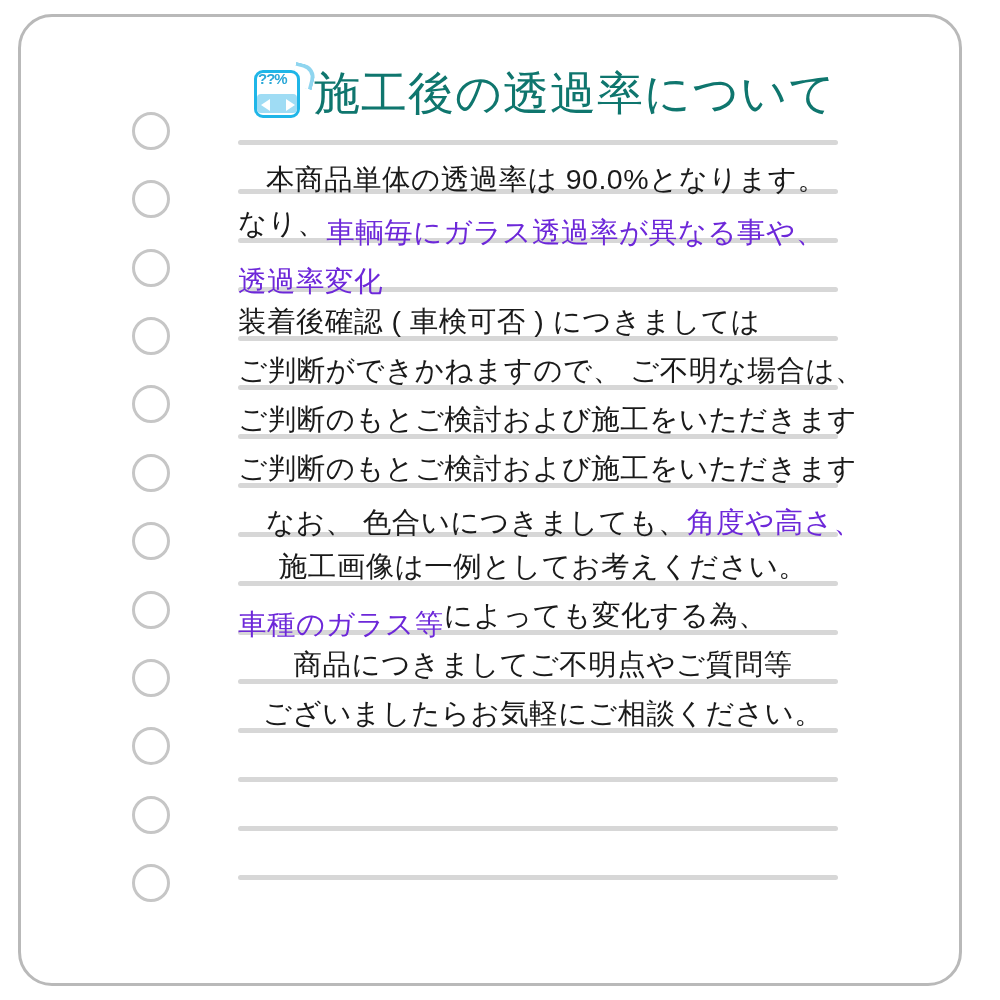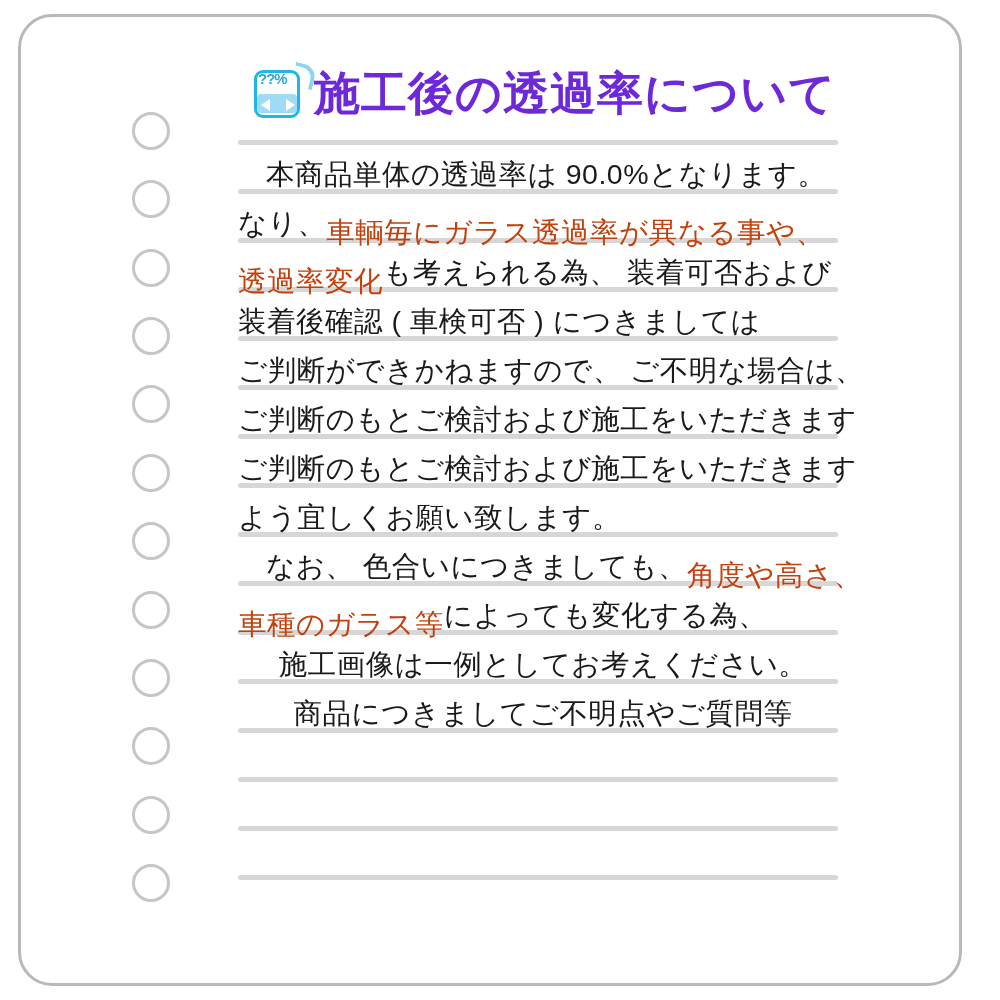--- a/index.html
+++ b/index.html
@@ -138,22 +138,22 @@
     top: -2px;
     width: 18px;
     height: 20px;
     border-right: 4px solid #8fd5ef;
     border-top: 4px solid #8fd5ef;
     border-radius: 0 14px 0 0;
     transform: rotate(14deg);
   }
   .title-text {
     font-size: 46px;
-    font-weight: bold;
-    color: #6d28d9;
+    font-weight: normal;
+    color: #0f766e;
     letter-spacing: 1px;
     white-space: nowrap;
     line-height: 1;
   }
 
   
   .body-text {
     position: absolute;
     left: 238px;
     top: 150px;
@@ -161,23 +161,23 @@
   }
   .line {
     height: 49px;
     font-size: 28.5px;
     color: #1a1a1a;
     white-space: nowrap;
     display: flex;
     align-items: center;
     letter-spacing: 0.5px;
   }
-  .line.indent { padding-left: 28px; }
+  .line.indent { padding-left: 28px; align-items: flex-end; }
   .line.center { justify-content: center; }
-  .pink { color: #c2410c; margin-top: 19px; }
+  .pink { color: #6d28d9; margin-top: 19px; }
   .nowrap { white-space: nowrap; }
 </style>
 </head>
 <body>
 
 <div id="page">
 
   <div class="sheet"></div>
 
   <div class="holes">
@@ -229,46 +229,45 @@
   <div class="body-text">
       <div class="line indent">
         <span class=" nowrap">本商品単体の透過率は 90.0%となります。</span>
       </div>
       <div class="line">
         <span class=" nowrap">なり、 </span>
         <span class="pink nowrap">車輌毎にガラス透過率が異なる事や、</span>
       </div>
       <div class="line">
         <span class="pink nowrap">透過率変化</span>
-        <span class=" nowrap">も考えられる為、 装着可否および</span>
       </div>
       <div class="line">
         <span class=" nowrap">装着後確認 ( 車検可否 ) につきましては</span>
       </div>
       <div class="line">
         <span class=" nowrap">ご判断ができかねますので、 ご不明な場合は、</span>
       </div>
       <div class="line">
         <span class=" nowrap">ご判断のもとご検討および施工をいただきます</span>
       </div>
       <div class="line">
         <span class=" nowrap">ご判断のもとご検討および施工をいただきます</span>
-      </div>
-      <div class="line">
-        <span class=" nowrap">よう宜しくお願い致します。</span>
       </div>
       <div class="line indent">
         <span class=" nowrap">なお、 色合いにつきましても、 </span>
         <span class="pink nowrap">角度や高さ、</span>
       </div>
+      <div class="line center">
+        <span class=" nowrap">施工画像は一例としてお考えください。</span>
+      </div>
       <div class="line">
         <span class="pink nowrap">車種のガラス等</span>
         <span class=" nowrap">によっても変化する為、</span>
       </div>
       <div class="line center">
-        <span class=" nowrap">施工画像は一例としてお考えください。</span>
+        <span class=" nowrap">商品につきましてご不明点やご質問等</span>
       </div>
       <div class="line center">
-        <span class=" nowrap">商品につきましてご不明点やご質問等</span>
+        <span class=" nowrap">ございましたらお気軽にご相談ください。</span>
       </div>
     </div>
 
 </div>
 
 </body></html>

